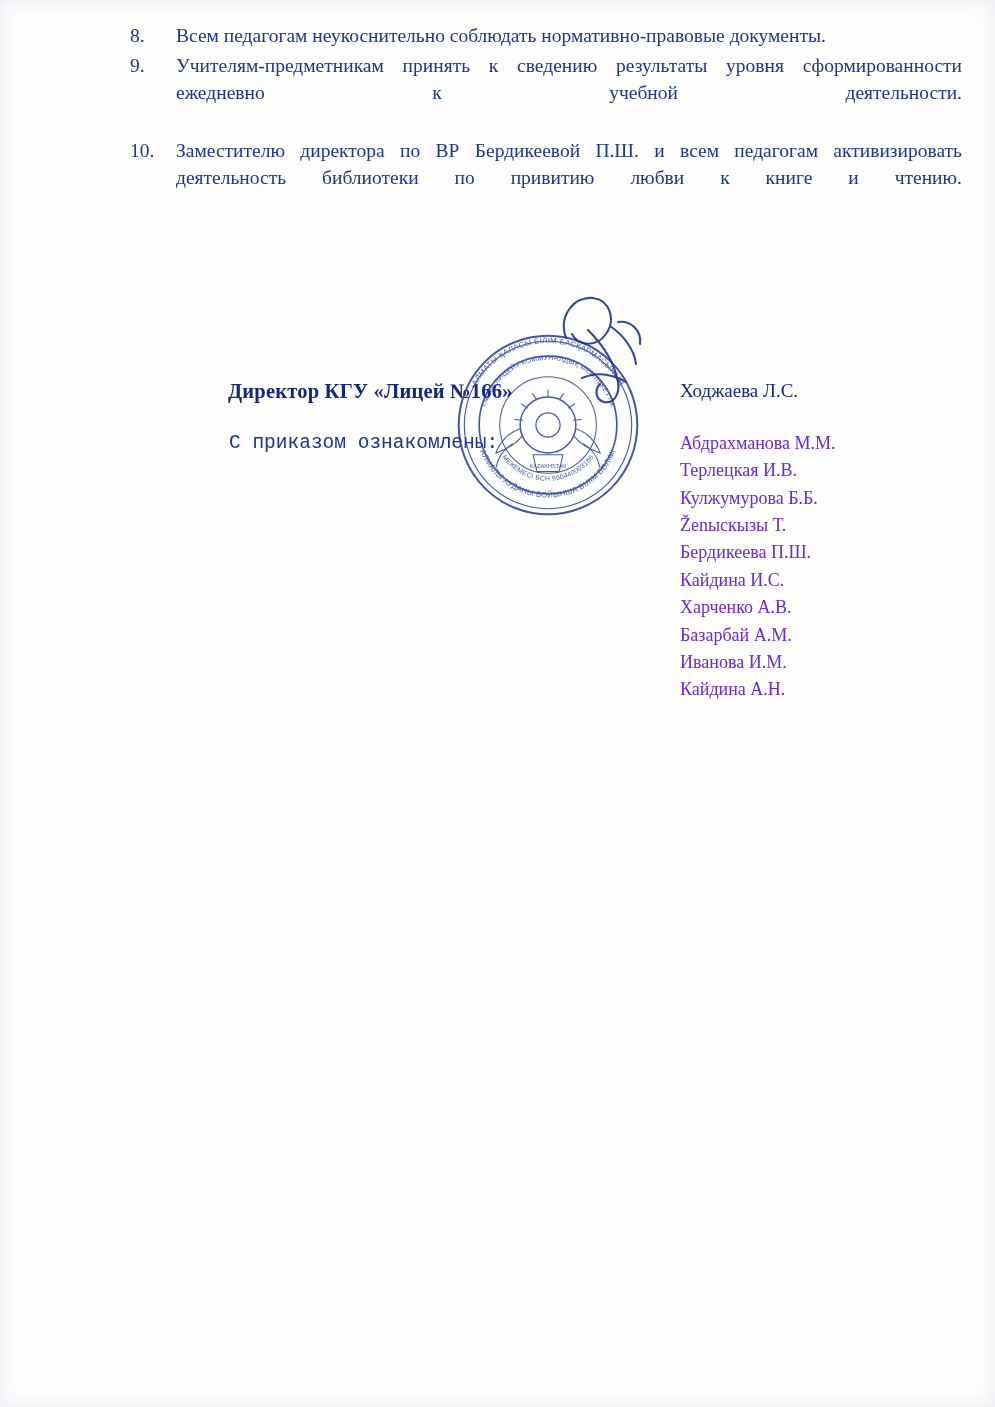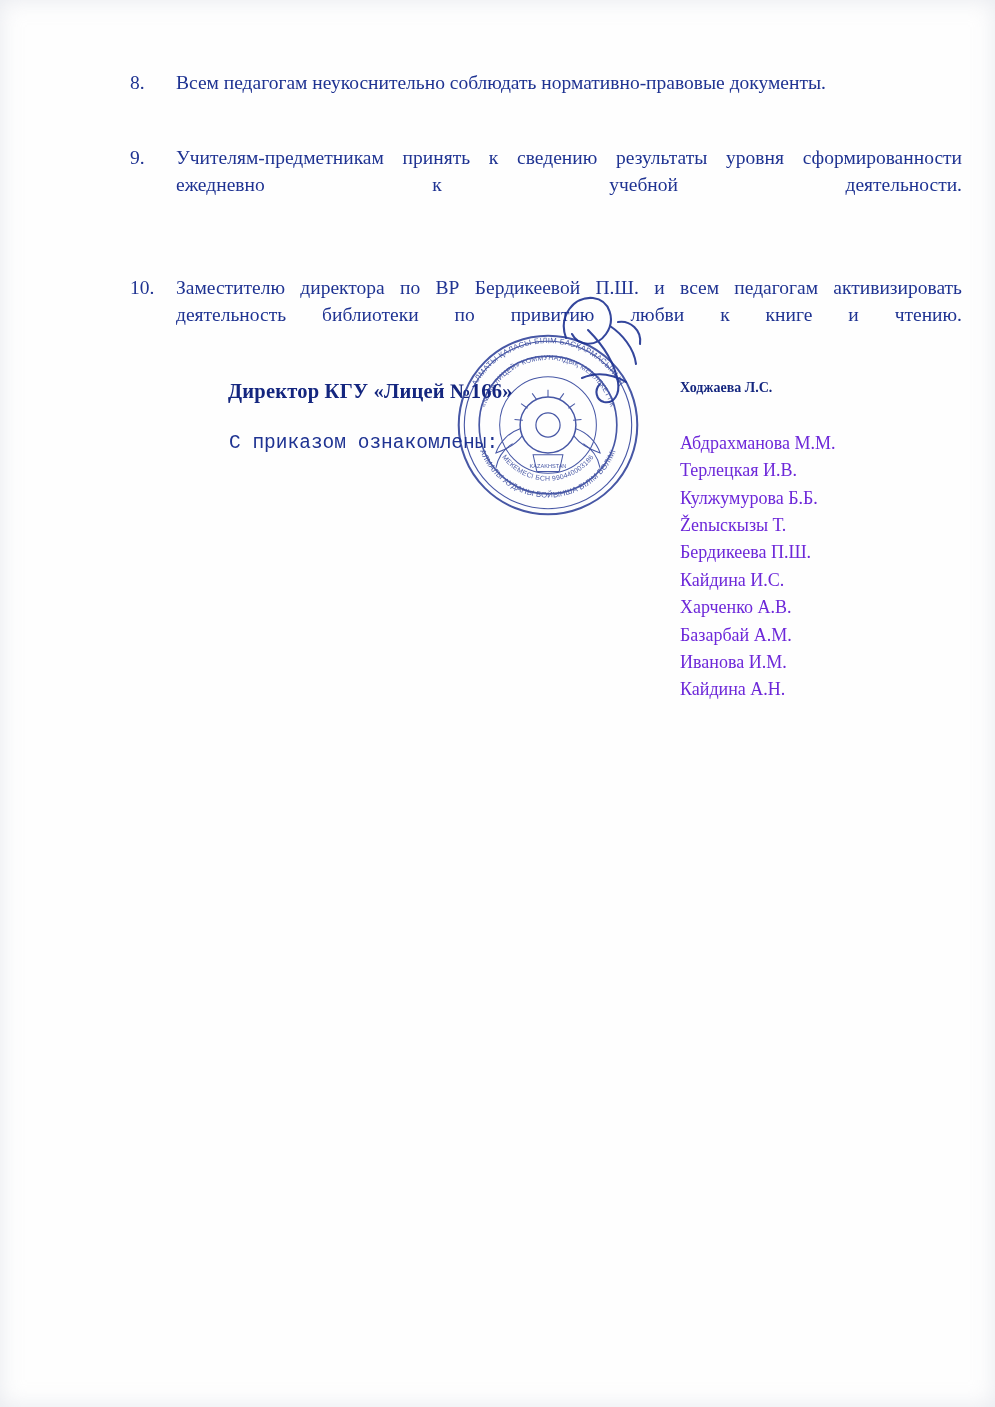--- a/index.html
+++ b/index.html
@@ -55,21 +55,20 @@
     color: #1f3392;
   }
   ol.order-list > li.wide-num .num {
     width: 46px;
   }
   
   .just-text {
     display: block;
     text-align: justify;
     text-justify: inter-word;
-    margin-top: 47px;
   }
   .just-text::after {
     content: "";
     display: inline-block;
     width: 100%;
   }
   .no-stretch::after { content: none; }
 
   .signature-block {
     position: absolute;
@@ -86,22 +85,22 @@
   .director-title {
     font-weight: bold;
     font-size: 20.5px;
     color: #14267f;
     letter-spacing: 0.2px;
   }
   .director-name {
     position: absolute;
     top: 0;
     left: 452px;
-    font-weight: bold;
-    font-size: 14px;
+    font-weight: normal;
+    font-size: 19px;
     color: #14267f;
     white-space: nowrap;
   }
   .acquainted {
     position: absolute;
     top: 60px;
     left: 229px;
     font-size: 19.5px;
     color: #1f3392;
     white-space: nowrap;

